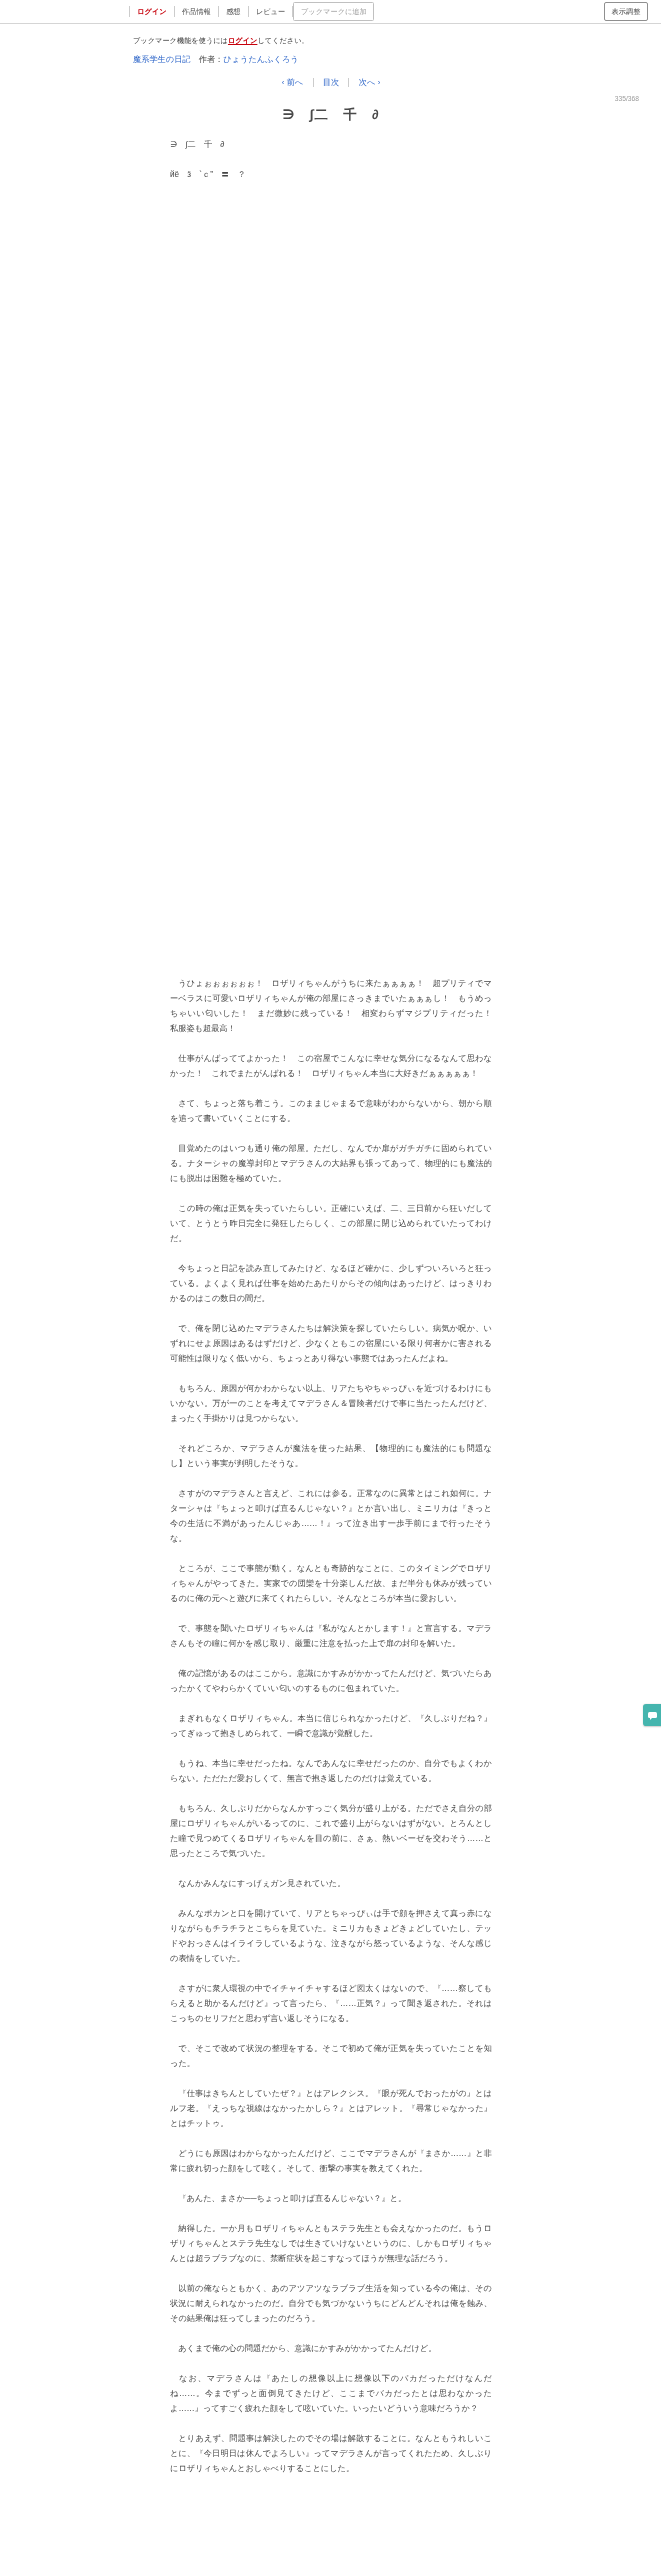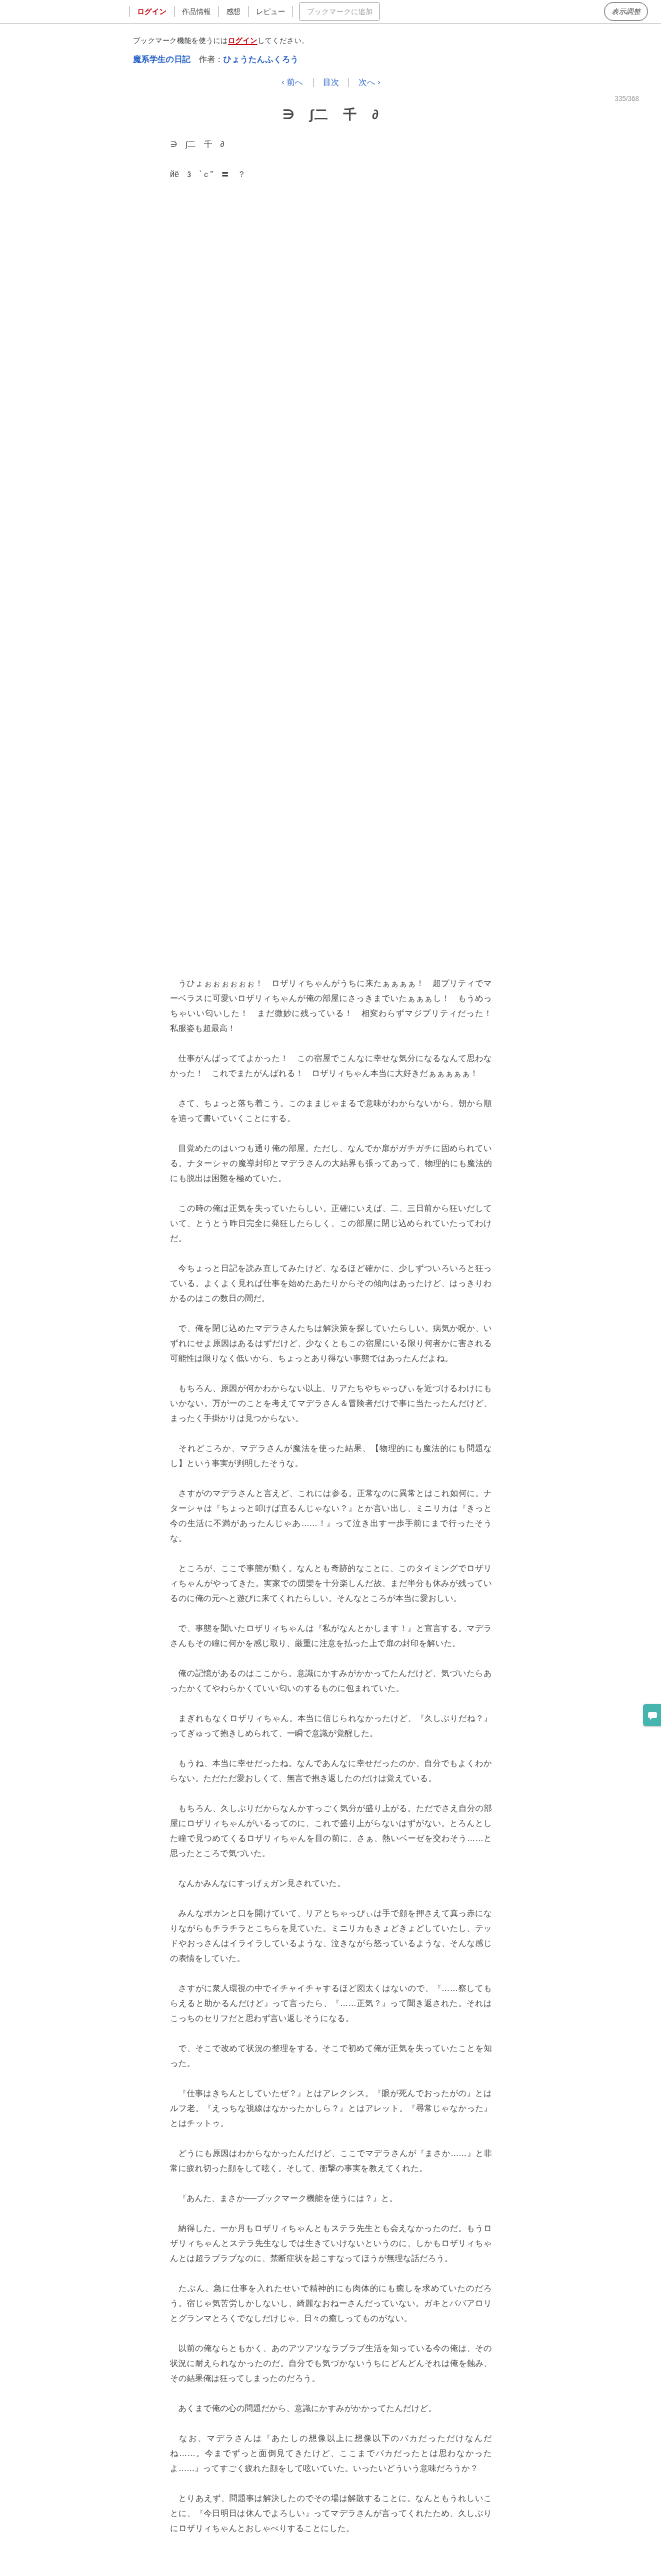--- a/index.html
+++ b/index.html
@@ -21,36 +21,36 @@
   .topbar-left{display:flex;align-items:center;height:100%;}
   .topbar-link{
     color:#444;text-decoration:none;
     padding:0 7.2px;height:11.3px;line-height:11.3px;
     border-left:0.5px solid #ccc;
     cursor:pointer;white-space:nowrap;
   }
   .topbar-link.last{border-right:0.5px solid #ccc;}
   .login-link{color:#c7000b;font-weight:bold;}
   .bookmark-btn{
-    margin-left:6px;
+    margin-left:0;
     border:0.5px solid #c0c0c0;border-radius:1.5px;
     background:#fff;color:#9a9a9a;
     font-size:7.2px;padding:3.1px 6.7px;cursor:pointer;white-space:nowrap;
   }
   .display-btn{
     margin-left:auto;
-    border:0.5px solid #8f8f8f;border-radius:9px;
+    border:0.5px solid #8f8f8f;border-radius:2px;
     background:#fff;color:#444;
-    font-size:7.2px;padding:3.1px 6.7px;cursor:pointer;white-space:nowrap;font-style:italic;
+    font-size:7.2px;padding:3.1px 6.7px;cursor:pointer;white-space:nowrap;
   }
   
   .notice{margin:12.4px 0 0 133px;font-size:7.2px;color:#333;}
   .notice .login-inline{color:#c7000b;font-weight:bold;text-decoration:underline;cursor:pointer;}
   .work-line{margin:7.7px 0 0 133px;font-size:8.2px;}
-  .blue-link{color:#2a63c8;text-decoration:none;cursor:pointer;font-weight:bold;}
+  .blue-link{color:#2a63c8;text-decoration:none;cursor:pointer;}
   .author-label{color:#444;}
   
   .pager{margin-top:12.4px;text-align:center;font-size:8.2px;}
   .pager a{color:#2a63c8;text-decoration:none;cursor:pointer;padding:0 9.3px;}
   .pager a + a{border-left:0.5px solid #ccc;}
   .chev{font-size:7.7px;color:#2a63c8;}
   
   .page-num{margin:6.2px 23px 0 0;text-align:right;font-size:6.7px;color:#9b9b9b;}
   .episode-title{
     width:322px;margin:4.1px auto 0;text-align:center;
@@ -129,23 +129,22 @@
       <p>　俺の記憶があるのはここから。意識にかすみがかかってたんだけど、気づいたらあったかくてやわらかくていい匂いのするものに包まれていた。</p>
       <p>　まぎれもなくロザリィちゃん。本当に信じられなかったけど、『久しぶりだね？』ってぎゅって抱きしめられて、一瞬で意識が覚醒した。</p>
       <p>　もうね、本当に幸せだったね。なんであんなに幸せだったのか、自分でもよくわからない。ただただ愛おしくて、無言で抱き返したのだけは覚えている。</p>
       <p>　もちろん、久しぶりだからなんかすっごく気分が盛り上がる。ただでさえ自分の部屋にロザリィちゃんがいるってのに、これで盛り上がらないはずがない。とろんとした瞳で見つめてくるロザリィちゃんを目の前に、さぁ、熱いベーゼを交わそう……と思ったところで気づいた。</p>
       <p>　なんかみんなにすっげぇガン見されていた。</p>
       <p>　みんなポカンと口を開けていて、リアとちゃっぴぃは手で顔を押さえて真っ赤になりながらもチラチラとこちらを見ていた。ミニリカもきょどきょどしていたし、テッドやおっさんはイライラしているような、泣きながら怒っているような、そんな感じの表情をしていた。</p>
       <p>　さすがに衆人環視の中でイチャイチャするほど図太くはないので、『……察してもらえると助かるんだけど』って言ったら、『……正気？』って聞き返された。それはこっちのセリフだと思わず言い返しそうになる。</p>
       <p>　で、そこで改めて状況の整理をする。そこで初めて俺が正気を失っていたことを知った。</p>
       <p>　『仕事はきちんとしていたぜ？』とはアレクシス。『眼が死んでおったがの』とはルフ老。『えっちな視線はなかったかしら？』とはアレット。『尋常じゃなかった』とはチットゥ。</p>
       <p>　どうにも原因はわからなかったんだけど、ここでマデラさんが『まさか……』と非常に疲れ切った顔をして呟く。そして、衝撃の事実を教えてくれた。</p>
-      <p>　『あんた、まさか──ブックマーク機能を使うには？』と。</p>
+      <p>　『あんた、まさか──ちょっと叩けば直るんじゃない？』と。</p>
       <p>　納得した。一か月もロザリィちゃんともステラ先生とも会えなかったのだ。もうロザリィちゃんとステラ先生なしでは生きていけないというのに、しかもロザリィちゃんとは超ラブラブなのに、禁断症状を起こすなってほうが無理な話だろう。</p>
-      <p>　たぶん、急に仕事を入れたせいで精神的にも肉体的にも癒しを求めていたのだろう。宿じゃ気苦労しかしないし、綺麗なおねーさんだっていない。ガキとババアロリとグランマとろくでなしだけじゃ、日々の癒しってものがない。</p>
       <p>　以前の俺ならともかく、あのアツアツなラブラブ生活を知っている今の俺は、その状況に耐えられなかったのだ。自分でも気づかないうちにどんどんそれは俺を蝕み、その結果俺は狂ってしまったのだろう。</p>
       <p>　あくまで俺の心の問題だから、意識にかすみがかかってたんだけど。</p>
       <p>　なお、マデラさんは『あたしの想像以上に想像以下のバカだっただけなんだね……。今までずっと面倒見てきたけど、ここまでバカだったとは思わなかったよ……』ってすごく疲れた顔をして呟いていた。いったいどういう意味だろうか？</p>
       <p>　とりあえず、問題事は解決したのでその場は解散することに。なんともうれしいことに、『今日明日は休んでよろしい』ってマデラさんが言ってくれたため、久しぶりにロザリィちゃんとおしゃべりすることにした。</p>
     </div>
 </div>
 
 <div class="feedback-tab">
   <span class="bubble"></span>
 </div>

